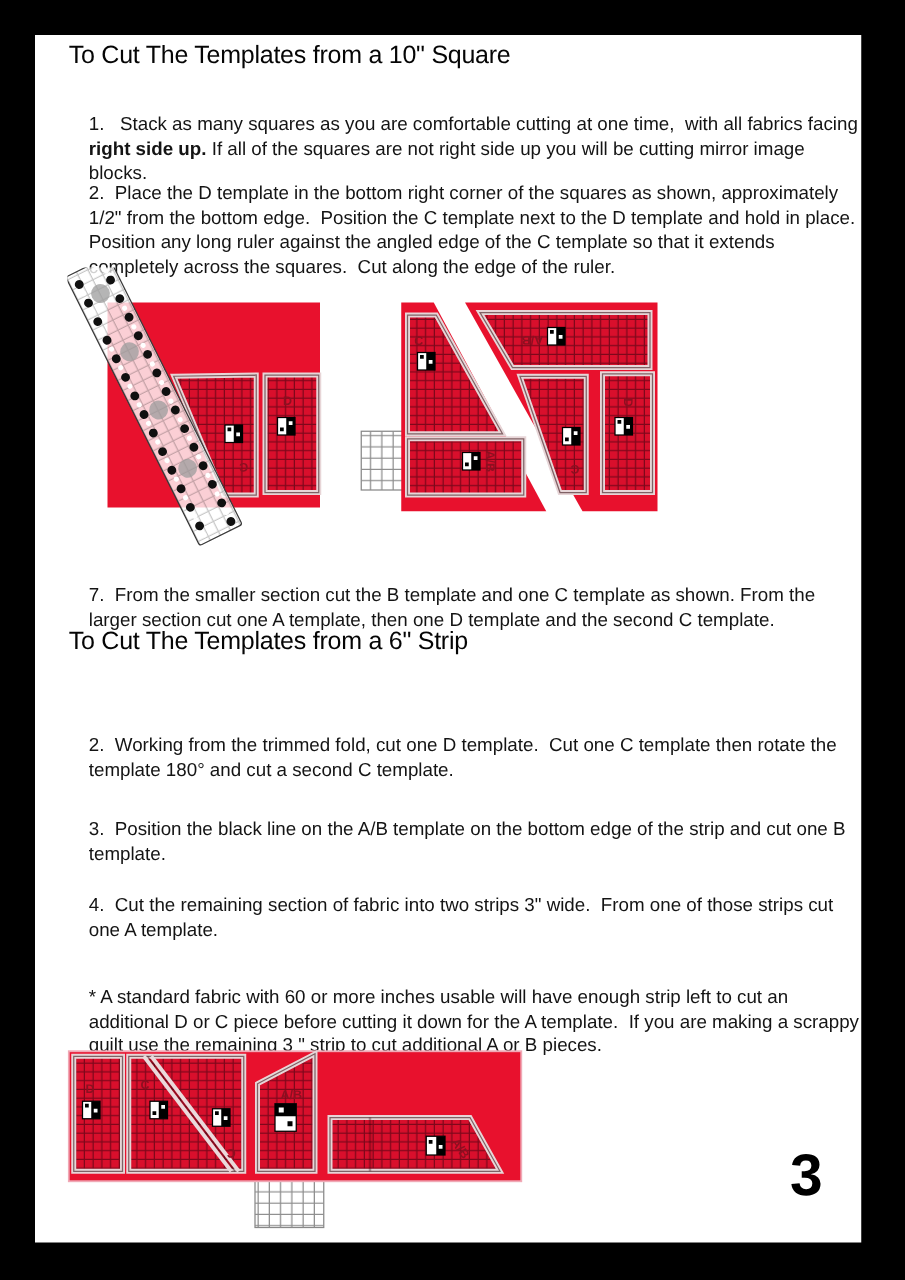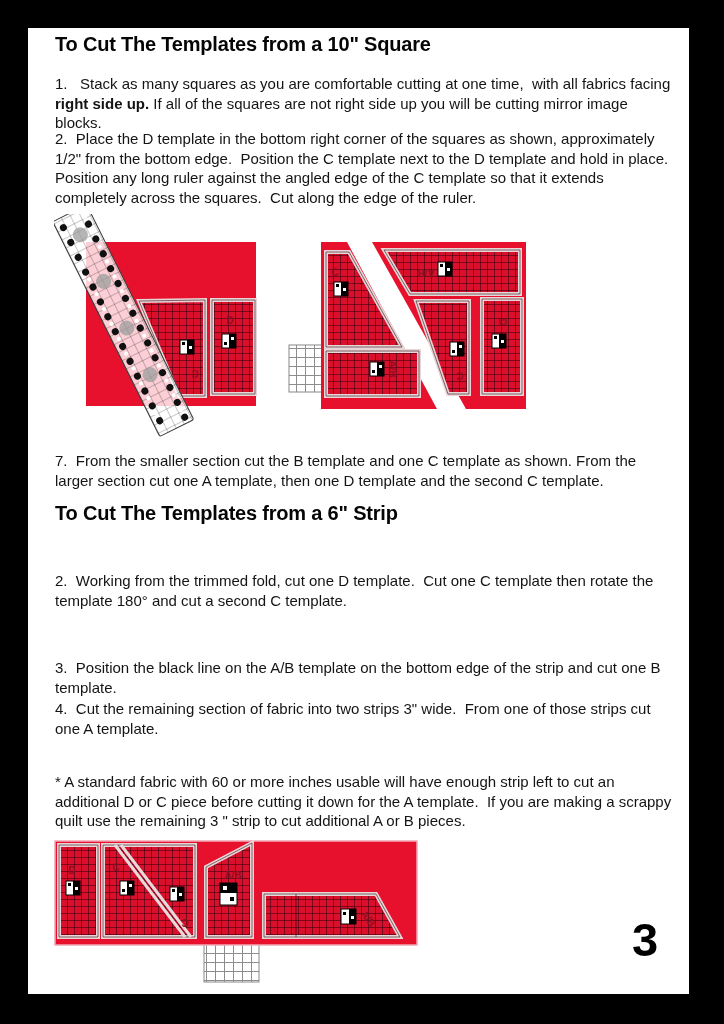--- a/index.html
+++ b/index.html
@@ -1,20 +1,20 @@
 <!DOCTYPE html>
 <html><head>
 <meta charset="utf-8">
 <style>
   html,body{margin:0;padding:0;background:#222;}
   .frame{position:relative;width:724px;height:1024px;background:#000;overflow:hidden;
          font-family:"Liberation Sans",sans-serif;}
   .page{position:absolute;left:28px;top:28px;width:661px;height:966px;background:#fff;}
-  .h{position:absolute;left:27px;margin:0;font-weight:700;font-size:20px;color:#050505;letter-spacing:-0.2px;}
-  .p{position:absolute;left:27px;width:618px;margin:0;font-size:15px;line-height:19.5px;color:#141414;white-space:pre-wrap;}
+  .h{position:absolute;left:27px;margin:0;font-weight:400;font-size:20px;color:#050505;letter-spacing:-0.2px;}
+  .p{position:absolute;left:27px;width:618px;margin:16px;font-size:15px;line-height:19.5px;color:#141414;white-space:pre-wrap;}
   .b{font-weight:700;}
   .fig{position:absolute;}
   .pageno{position:absolute;left:604px;top:888px;font-size:47px;font-weight:800;color:#000;line-height:1;}
   .tlabel{font-size:10px;font-weight:700;fill:#8c1021;text-anchor:middle;
           font-family:"Liberation Sans",sans-serif;}
 </style>
 </head>
 <body>
 
 <div class="frame">
@@ -157,21 +157,21 @@
       </g>
     </svg>
 
     <p class="p" style="top:423px"><span>7.  From the smaller section cut the B template and one C template as shown. From the larger section cut one A template, then one D template and the second C template.</span></p>
 
     <h2 class="h" style="top:474px">To Cut The Templates from a 6" Strip</h2>
 
 
     <p class="p" style="top:543px"><span>2.  Working from the trimmed fold, cut one D template.  Cut one C template then rotate the template 180° and cut a second C template.</span></p>
 
-    <p class="p" style="top:630px"><span>3.  Position the black line on the A/B template on the bottom edge of the strip and cut one B template.</span></p>
+    <p class="p" style="top:610px"><span>3.  Position the black line on the A/B template on the bottom edge of the strip and cut one B template.</span></p>
 
     <p class="p" style="top:671px"><span>4.  Cut the remaining section of fabric into two strips 3" wide.  From one of those strips cut one A template.</span></p>
 
     <p class="p" style="top:744px"><span>* A standard fabric with 60 or more inches usable will have enough strip left to cut an additional D or C piece before cutting it down for the A template.  If you are making a scrappy quilt use the remaining 3 " strip to cut additional A or B pieces.</span></p>
 
     <svg class="fig" style="left:26px;top:809px" width="366" height="148" viewBox="0 0 366 148" xmlns="http://www.w3.org/2000/svg">
       <defs>
         <pattern id="tgB" width="7" height="7" patternUnits="userSpaceOnUse">
           <path d="M0 6.5H7M6.5 0V7" stroke="rgba(35,0,10,0.5)" stroke-width="1" fill="none"></path>
         </pattern>

